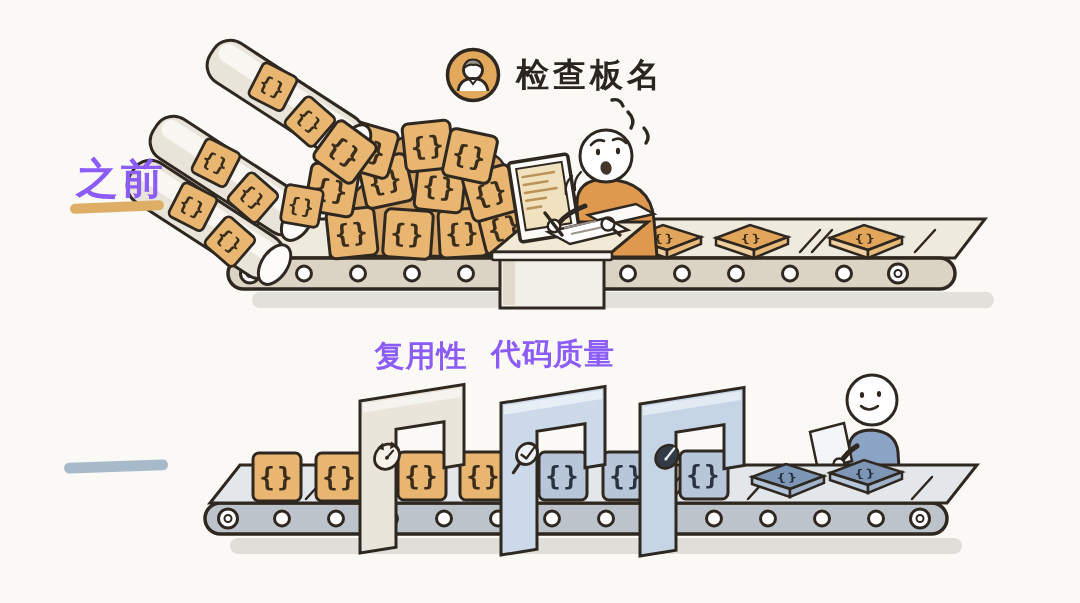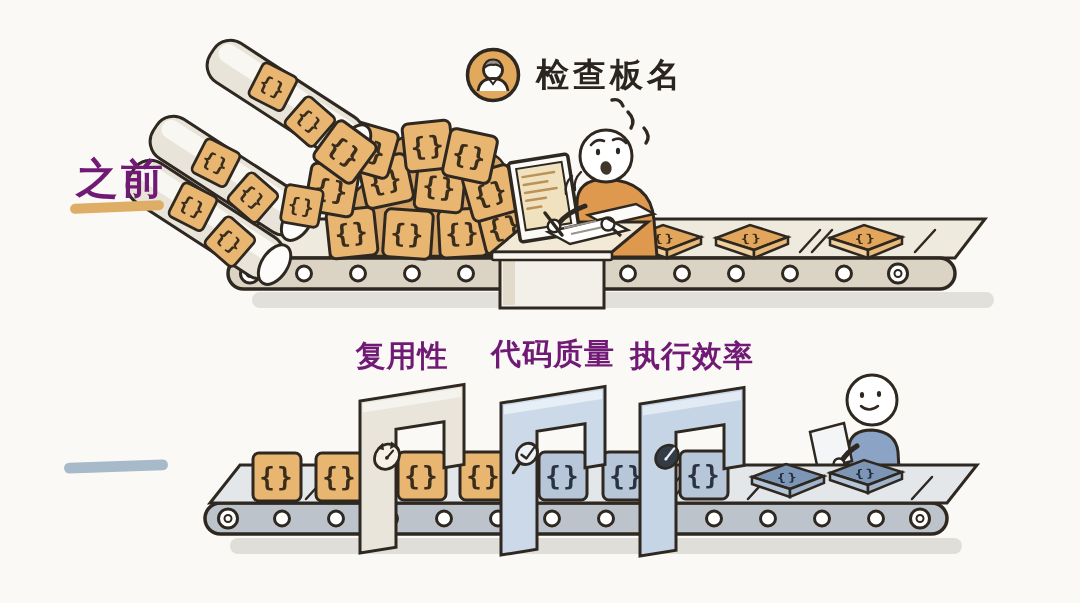--- a/index.html
+++ b/index.html
@@ -1,30 +1,30 @@
 <!DOCTYPE html>
 <html><head>
 <meta charset="utf-8">
 <style>
   html,body{margin:0;padding:0;}
   #stage{position:relative;width:1080px;height:603px;background:#faf9f6;overflow:hidden;
          font-family:"DejaVu Sans","Liberation Sans",sans-serif;}
   #scene{position:absolute;left:0;top:0;}
-  .cn{position:absolute;color:#701a75;font-weight:700;line-height:1;white-space:nowrap;}
+  .cn{position:absolute;color:#8b5cf6;font-weight:700;line-height:1;white-space:nowrap;}
   .section-label{font-size:42px;letter-spacing:3px;}
   #label-before{left:76px;top:158px;}
   #label-after{left:76px;top:424px;}
   .underline{position:absolute;height:10px;border-radius:6px;}
   #underline-before{left:70px;top:202px;width:94px;background:#dfae66;transform:rotate(-2.5deg);}
   #underline-after{left:64px;top:461px;width:104px;height:11px;background:#a7bac9;transform:rotate(-2deg);}
   .gate-label{font-size:30px;letter-spacing:1px;width:220px;text-align:center;top:341px;font-weight:700;}
-  #gate-label-1{left:292px;}
+  #gate-label-1{left:311px;}
   #gate-label-2{left:443px;font-family:Liberation Mono, monospace;}
   #gate-label-3{left:582px;}
-  #caption{position:absolute;left:464px;top:46px;display:flex;align-items:center;gap:14px;}
+  #caption{position:absolute;left:444px;top:46px;display:flex;align-items:center;gap:14px;}
   #caption .txt{font-size:33px;letter-spacing:4px;color:#2b2520;font-weight:700;}
   .glyph{font-family:"DejaVu Sans Mono","Liberation Mono",monospace;font-weight:bold;letter-spacing:2px;}
   .g24{font-size:26px;fill:#3a2d1b;}
   .g19{font-size:20px;fill:#3a2d1b;}
   .g14{font-size:15px;fill:#3b2c18;}
   .g14b{font-size:15px;fill:#222c3c;}
   .gblue{font-size:26px;fill:#2b3242;}
 </style>
 </head>
 <body>
@@ -287,15 +287,14 @@
     <circle cx="29" cy="24" r="9.5" fill="#ffffff" stroke="#2e2821" stroke-width="2.8"></circle>
     <path d="M20,22 Q21,13.5 29,13.5 Q37,13.5 38,22 Q33,17.5 29.5,19 Q25,17.5 20,22 Z" fill="#9b958c" stroke="#2e2821" stroke-width="2"></path>
     <path d="M14,45 Q16,32.5 29,32.5 Q42,32.5 44,45" fill="#ffffff" stroke="#2e2821" stroke-width="2.8"></path>
     <path d="M25.5,33.5 L29,38 L32.5,33.5" fill="none" stroke="#2e2821" stroke-width="2"></path>
   </svg>
   <span class="txt">检查板名</span>
 </div>
 
 <div class="cn gate-label" id="gate-label-1">复用性</div>
 <div class="cn gate-label" id="gate-label-2">代码质量</div>
-<div class="cn gate-label" id="gate-label-3">执行效率</div>
 
 </div>
 
 </body></html>

